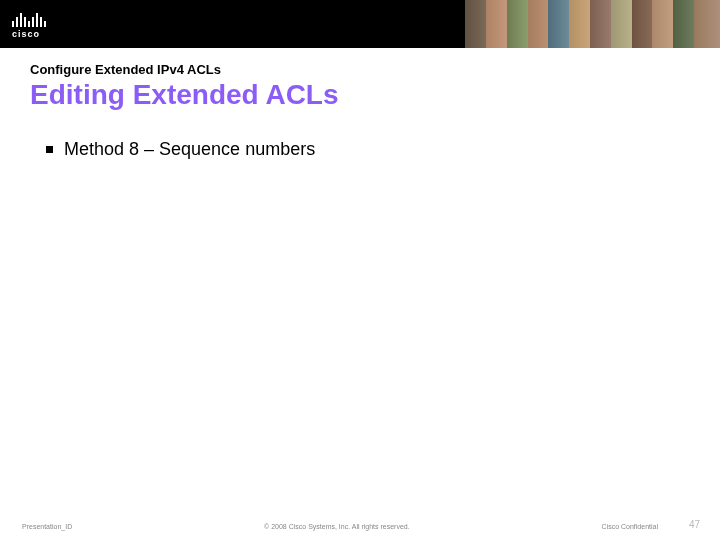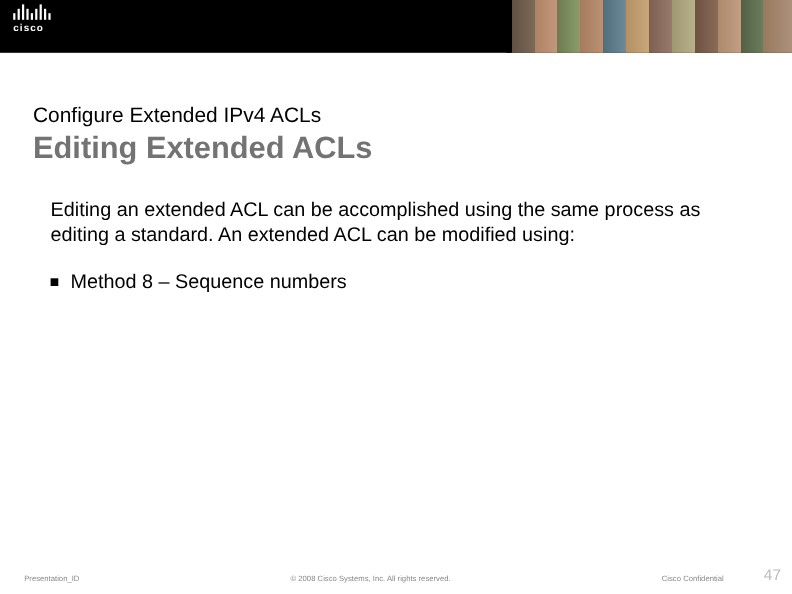--- a/index.html
+++ b/index.html
@@ -9,20 +9,21 @@
     font-family: Arial, Helvetica, sans-serif;
     background: #fff;
     position: relative;
     overflow: hidden;
   }
   .header-bar {
     width: 100%;
     height: 48px;
     background: #000;
     display: flex;
+    align-items: center;
     justify-content: space-between;
     position: relative;
   }
   .cisco-logo {
     padding-left: 12px;
     display: flex;
     flex-direction: column;
     align-items: flex-start;
     gap: 2px;
   }
@@ -64,30 +65,29 @@
       #7a5a48 66%, #987860 74%,
       #c09878 74%, #d8b090 82%,
       #5a6a4a 82%, #7a8a68 90%,
       #a88868 90%, #c0a088 100%);
     opacity: 0.9;
   }
   .content {
     padding: 14px 30px 0 30px;
   }
   .pre-title {
-    font-size: 19px;
-    font-weight: normal;
+    font-size: 13px;
+    font-weight: bold;
     color: #000;
     margin-bottom: 2px;
-    margin-top: 33px;
   }
   .main-title {
     font-size: 28px;
     font-weight: bold;
-    color: #737373;
+    color: #8b5cf6;
     margin-bottom: 28px;
   }
   .body-text {
     font-size: 18px;
     color: #000;
     line-height: 1.25;
     padding-left: 16px;
     padding-right: 30px;
     margin-bottom: 22px;
   }
@@ -120,23 +120,23 @@
     display: flex;
     align-items: center;
     font-size: 7px;
     color: #888;
   }
   .footer-left { flex: 0 0 auto; }
   .footer-center { flex: 1; text-align: center; }
   .footer-right { flex: 0 0 auto; margin-right: 40px; }
   .footer-page {
     position: absolute;
-    right: 10px;
+    right: 20px;
     bottom: 10px;
-    font-size: 14px;
+    font-size: 10px;
     color: #bbb;
   }
 </style>
 </head>
 <body>
 
 <div class="header-bar">
   <div class="cisco-logo">
     <div class="cisco-bars">
       <span class="b1"></span>
@@ -150,21 +150,20 @@
         <span class="b9"></span>
     </div>
     <div class="cisco-word">cisco</div>
   </div>
   <div class="header-photo"></div>
 </div>
 
 <div class="content">
   <div class="pre-title">Configure Extended IPv4 ACLs</div>
   <div class="main-title">Editing Extended ACLs</div>
-  <div class="body-text">Editing an extended ACL can be accomplished using the same process as editing a standard. An extended ACL can be modified using:</div>
   <ul class="bullet-list">
     <li>Method 8 – Sequence numbers</li>
   </ul>
 </div>
 
 <div class="footer">
   <div class="footer-left">Presentation_ID</div>
   <div class="footer-center">© 2008 Cisco Systems, Inc. All rights reserved.</div>
   <div class="footer-right">Cisco Confidential</div>
 </div>

